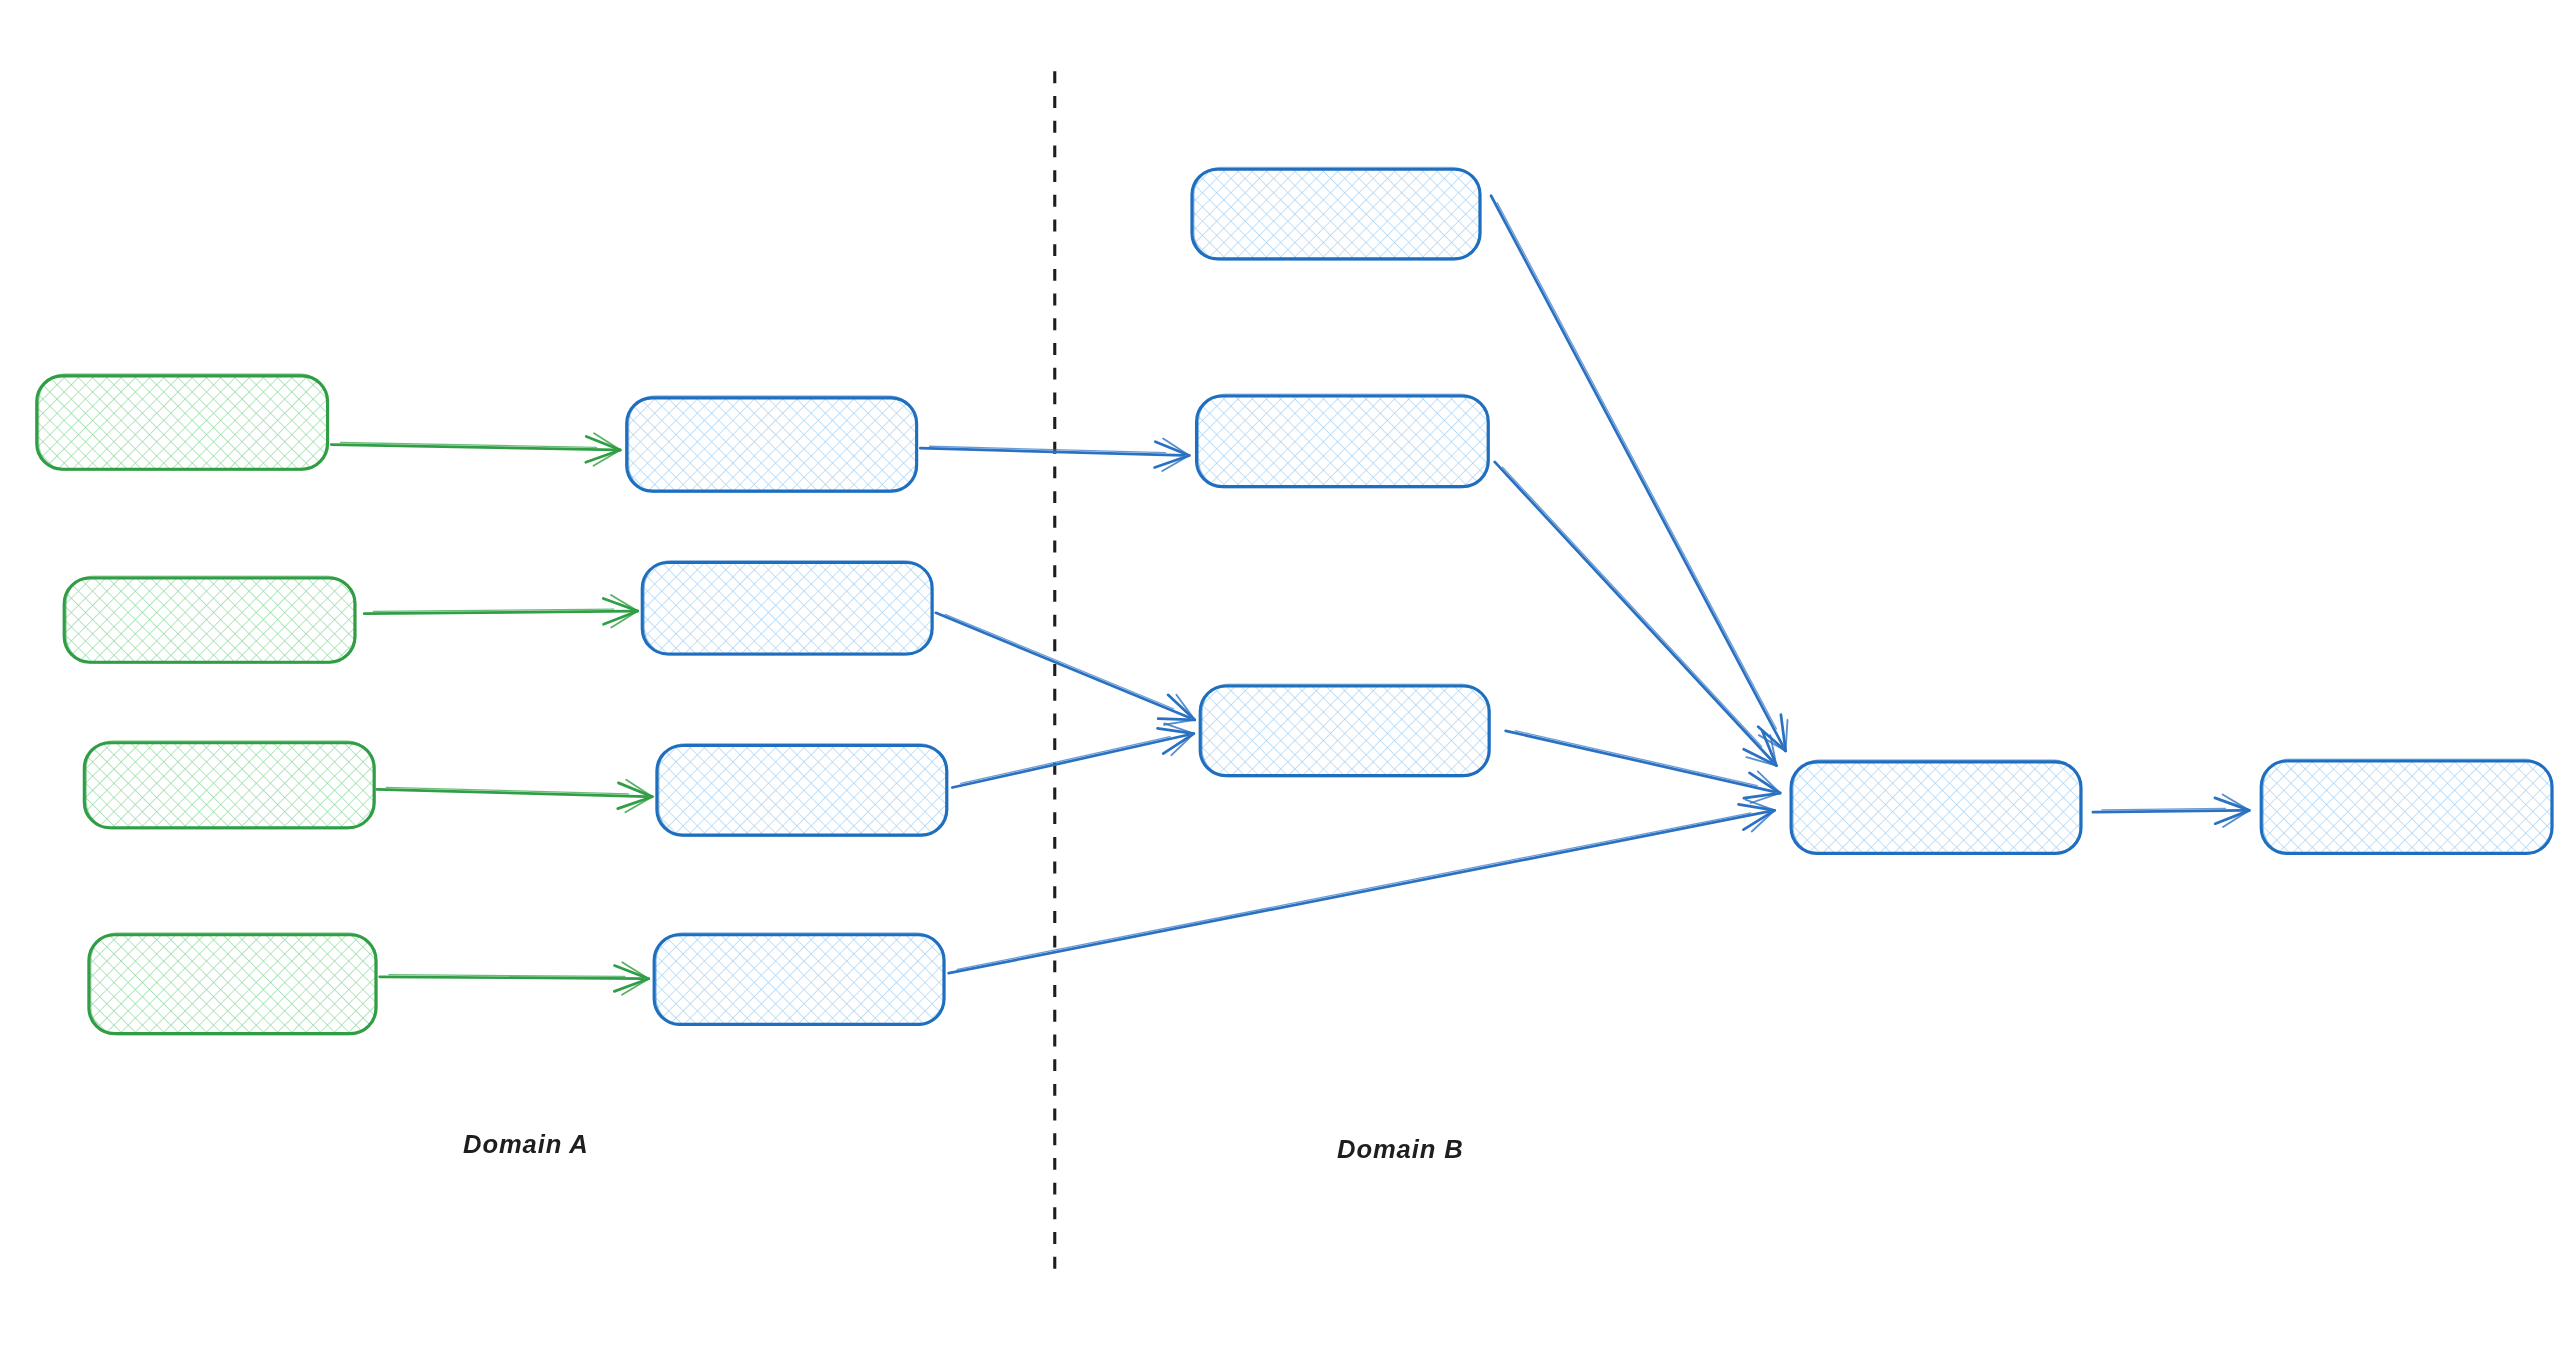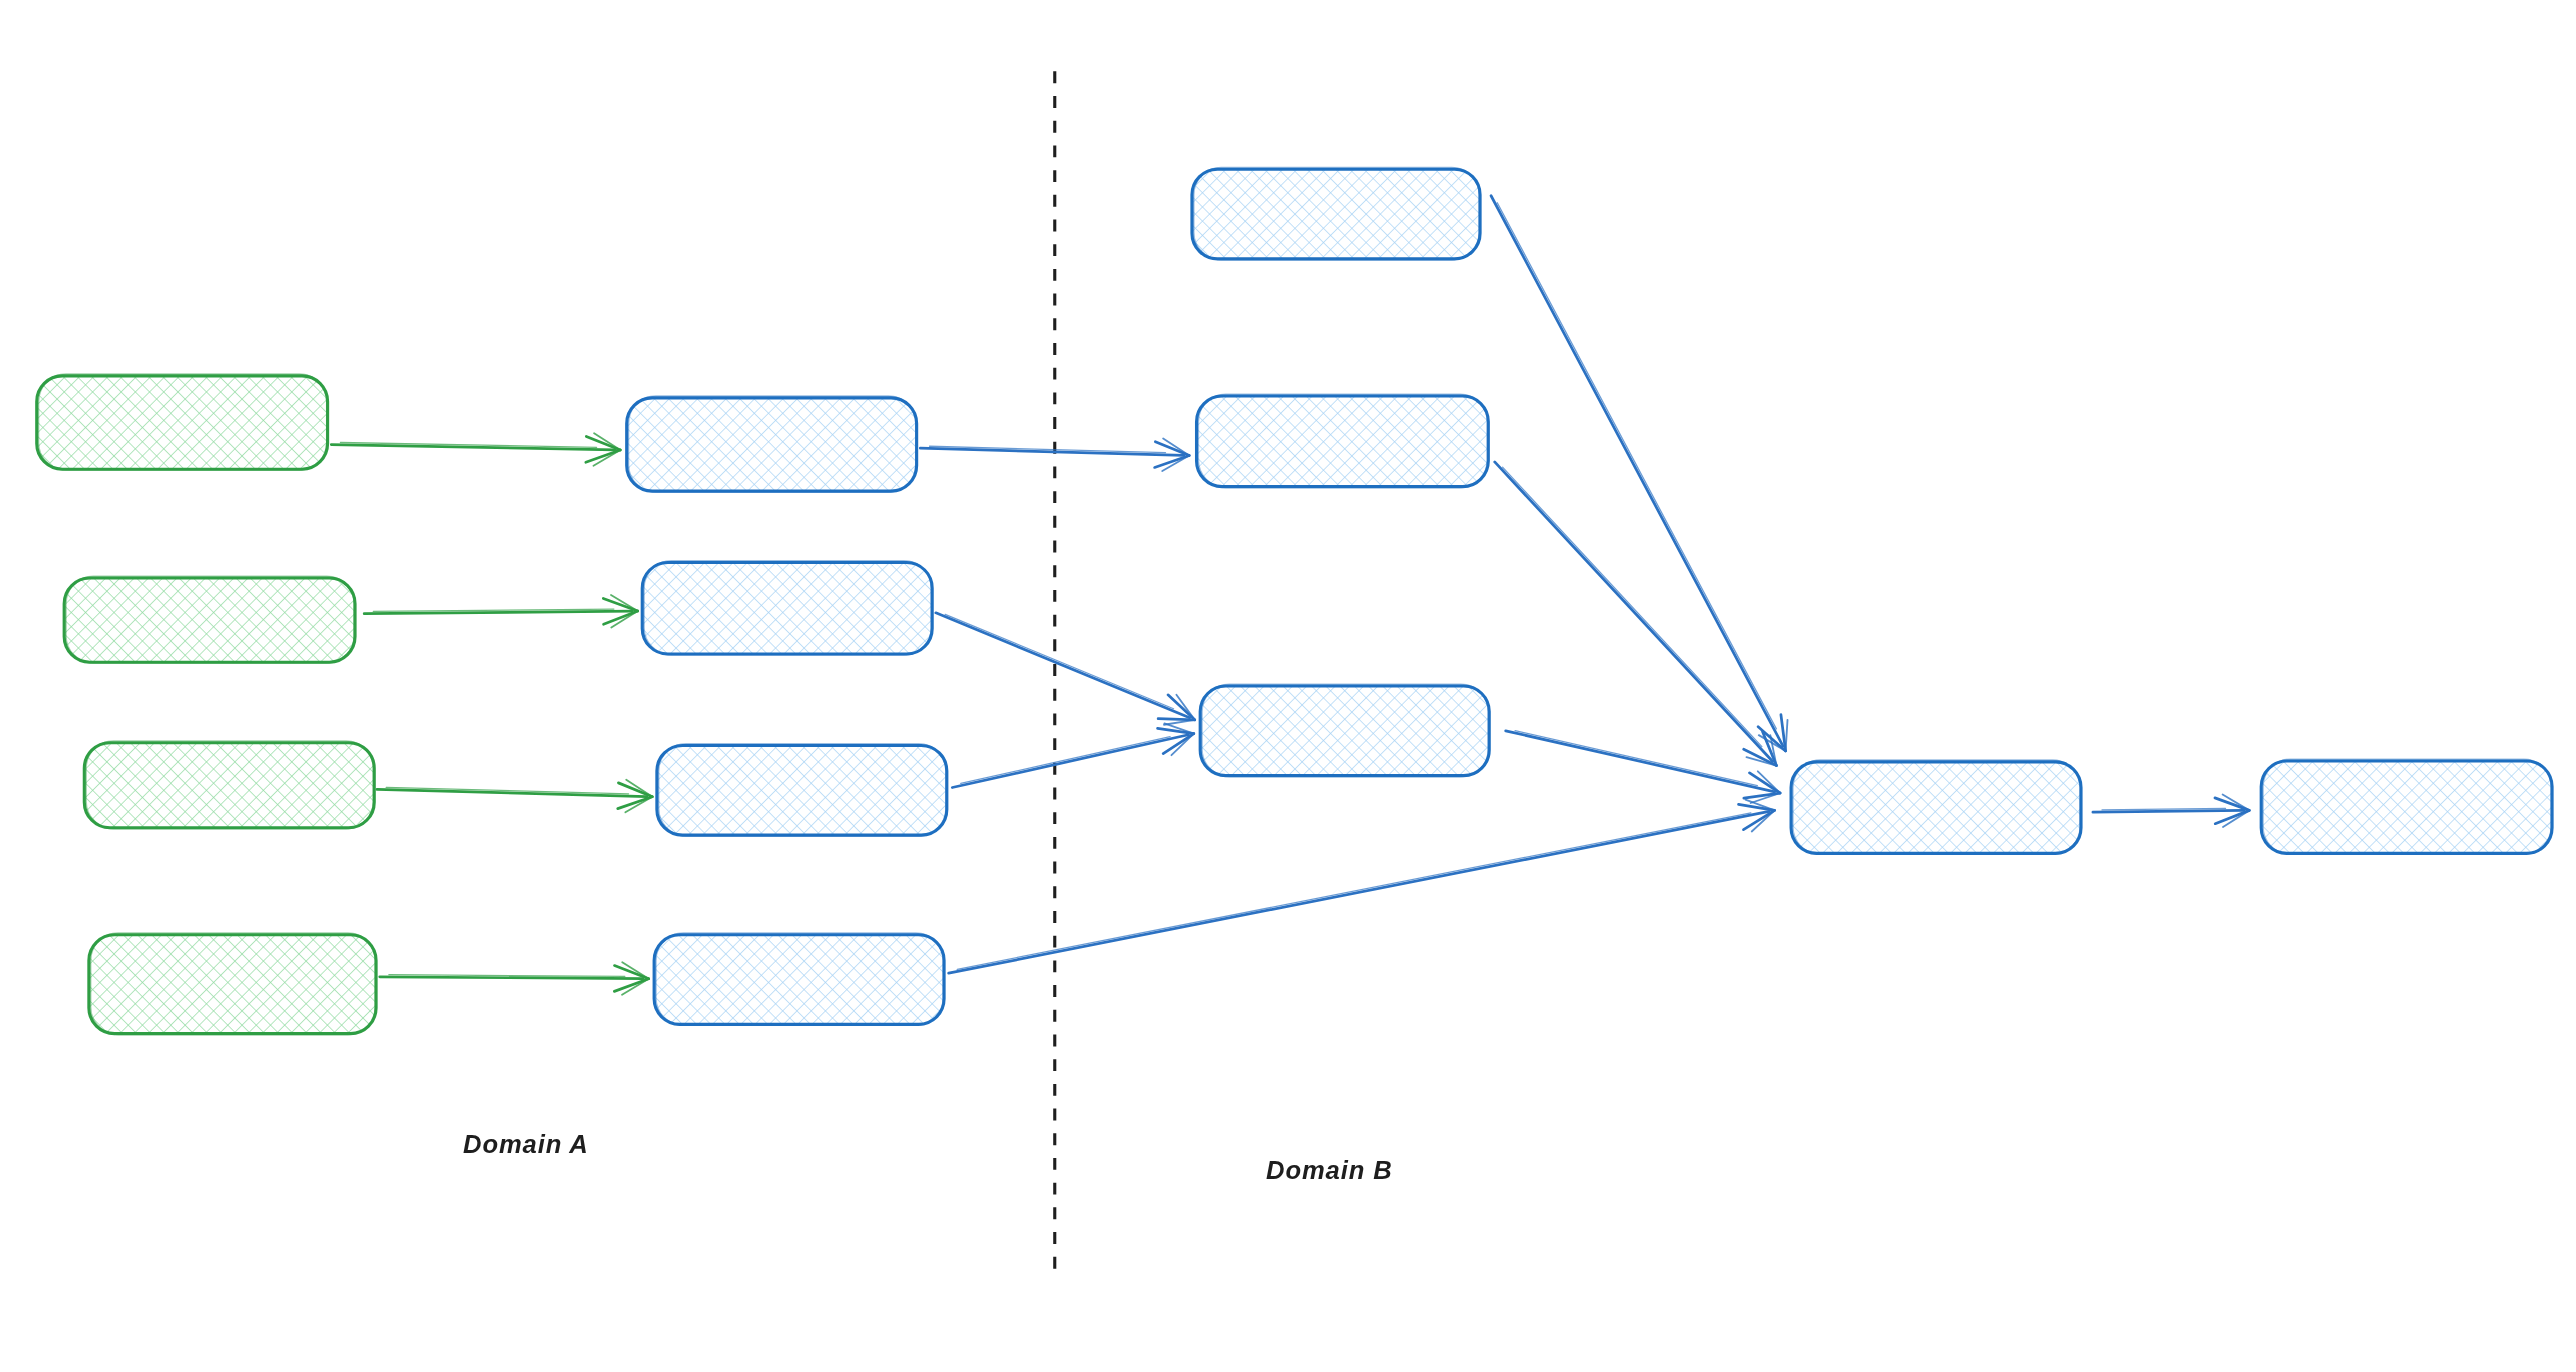--- a/index.html
+++ b/index.html
@@ -30,21 +30,21 @@
     font-family: Liberation Sans, sans-serif;
     font-size: 25.6px;
     font-style: italic;
     font-weight: 600;
     letter-spacing: 0.9px;
     color: #1e1e1e;
     white-space: nowrap;
     line-height: 31px;
   }
   #domain-a-label { left: 463px; top: 1129px; }
-  #domain-b-label { left: 1266px; top: 1134px; margin-top: 21px; }
+  #domain-b-label { left: 1337px; top: 1134px; }
 </style>
 </head>
 <body>
 
 <div id="stage">
   <svg id="diagram-svg" xmlns="http://www.w3.org/2000/svg" width="2576" height="1372" viewBox="0 0 2816 1500">
       <defs>
         <pattern id="hatch-green" width="11" height="11" patternUnits="userSpaceOnUse" patternTransform="rotate(45)">
           <path d="M0 0 H11 M0 0 V11" stroke="#94dba4" stroke-width="1.5" fill="none"></path>
         </pattern>

